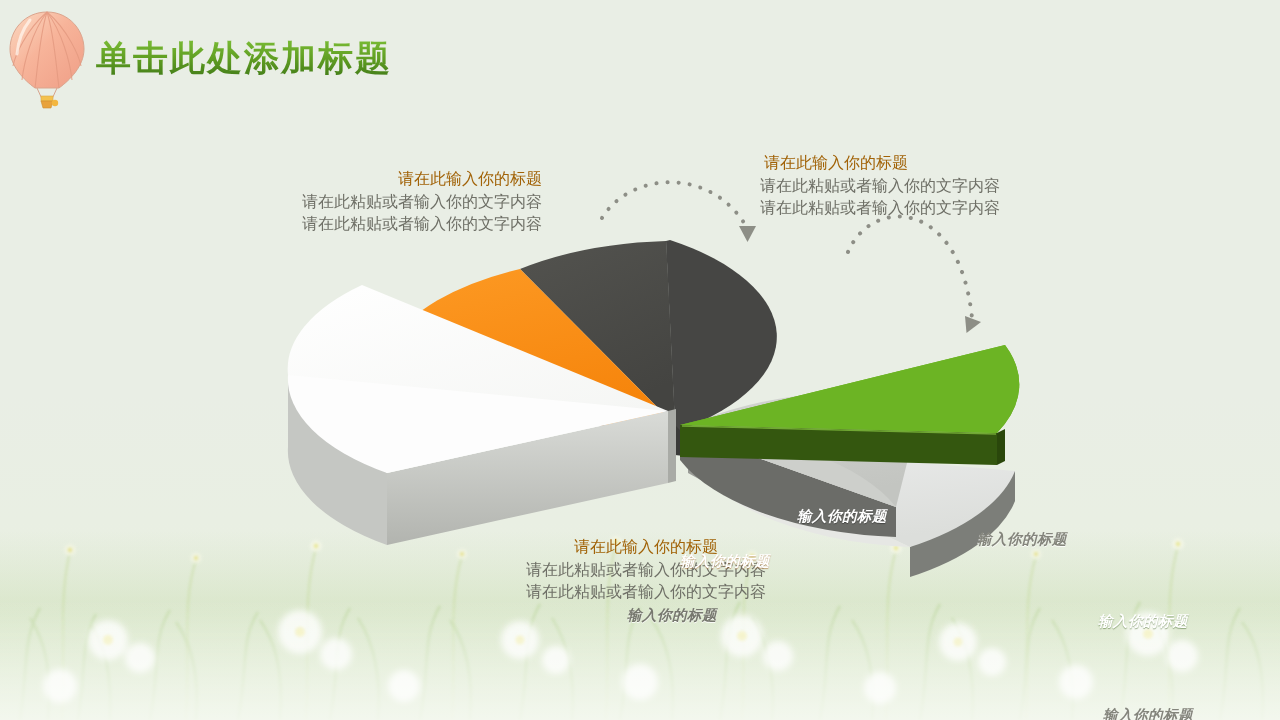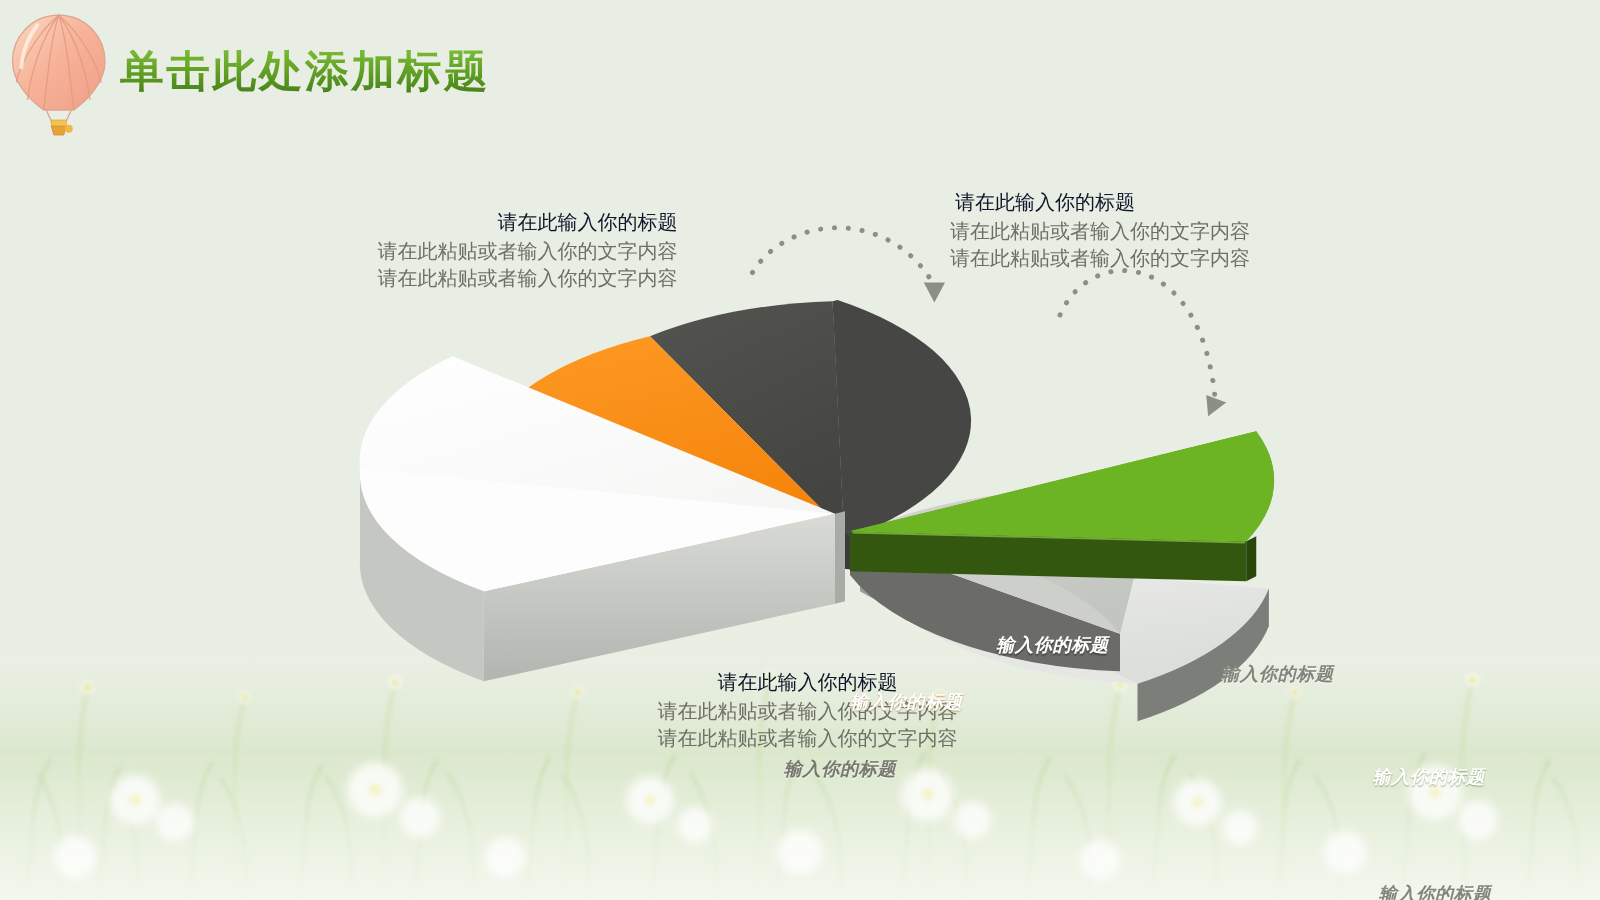--- a/index.html
+++ b/index.html
@@ -25,21 +25,21 @@
     font-size:35px;font-weight:bold;letter-spacing:2px;
     color:#5c9a23;
     background:linear-gradient(180deg,#79bb34 0%,#5f9d22 55%,#47811a 100%);
     -webkit-background-clip:text;background-clip:text;
     -webkit-text-fill-color:transparent;
     white-space:nowrap;line-height:1;
   }
 
   
   .callout{position:absolute;color:#6e6f66;line-height:1.42;white-space:nowrap;}
-  .callout .c-title{font-size:16px;color:#0f172a;}
+  .callout .c-title{font-size:16px;color:#a16207;}
   .callout .c-line{font-size:16px;color:#6e6f66;}
 
   #callout-tl{left:302px;top:168px;text-align:right;}
   #callout-tl .c-title{display:block;}
   #callout-tr{left:760px;top:152px;text-align:left;}
   #callout-tr .c-title{display:block;padding-left:4px;}
   #callout-b{left:500px;top:536px;text-align:center;width:292px;}
   #callout-b .c-title{display:block;}
 
   

